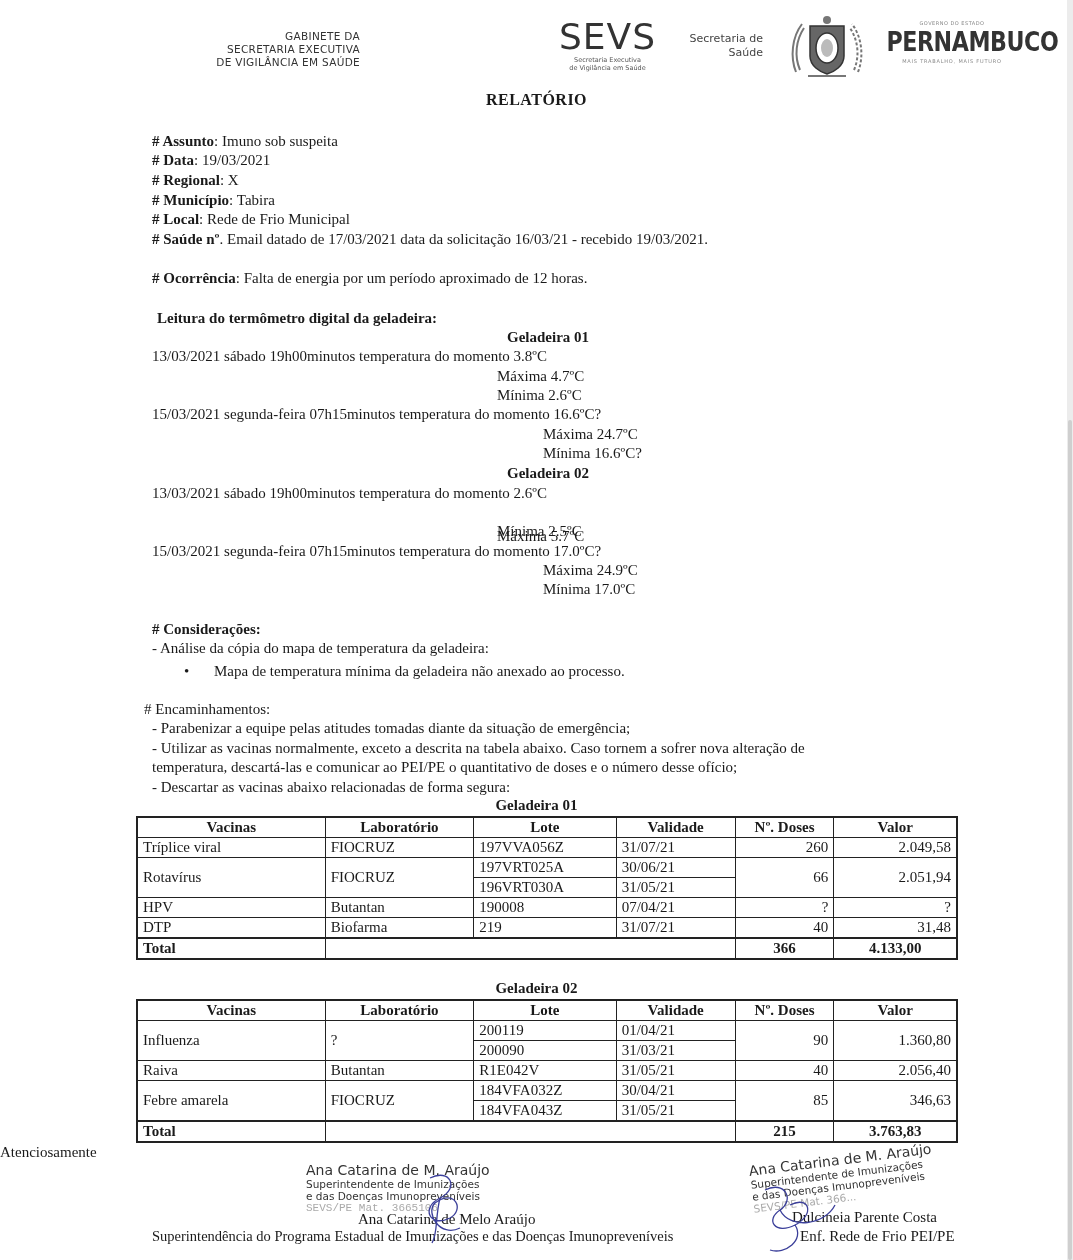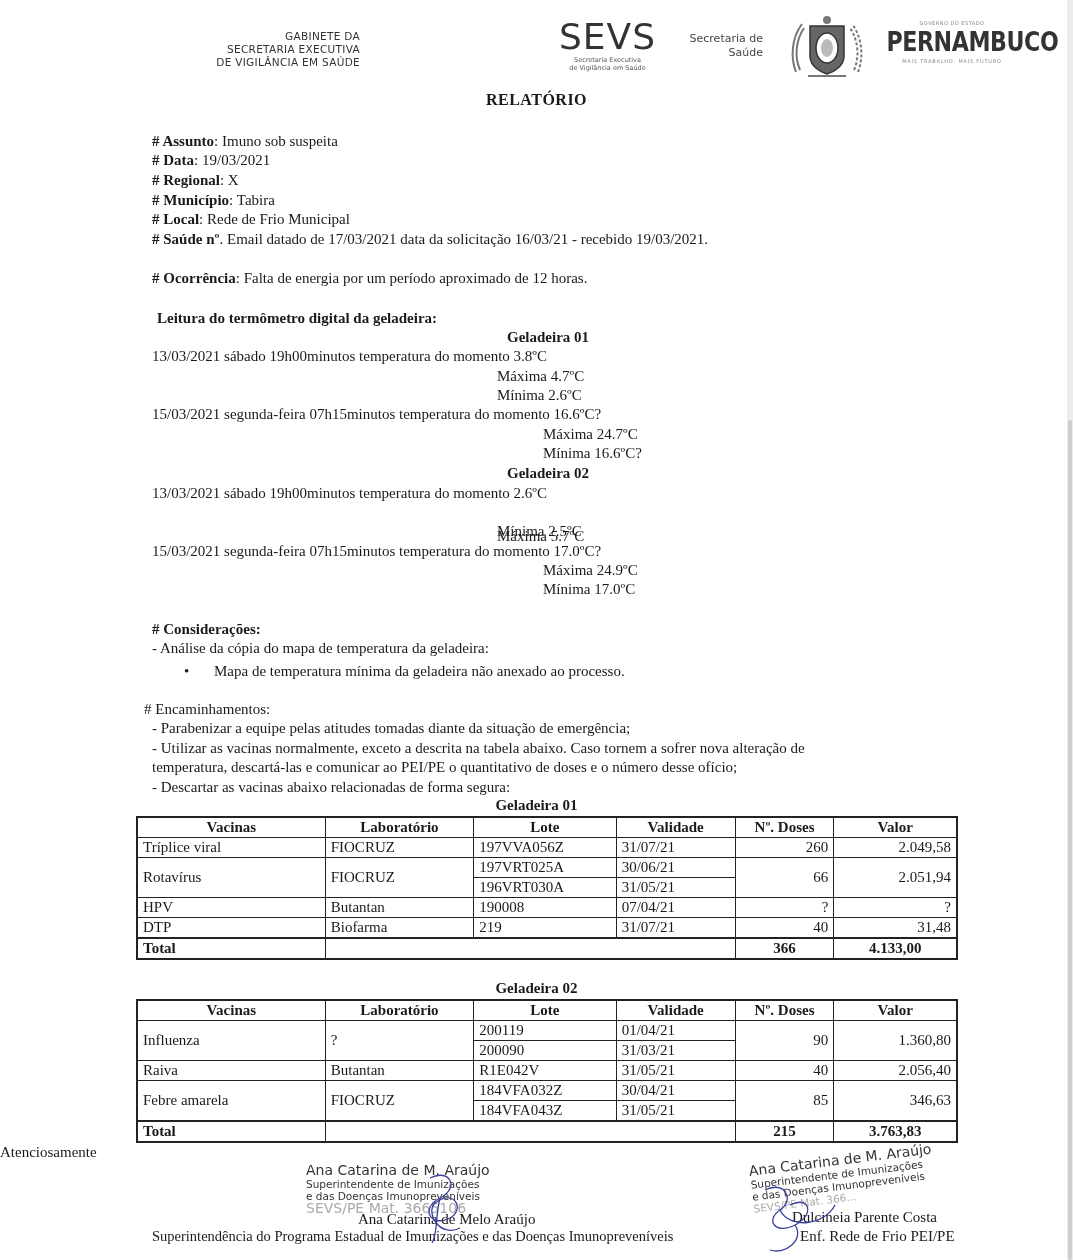--- a/index.html
+++ b/index.html
@@ -243,21 +243,21 @@
   </tr>
 </tbody>
   </table>
 
 <div class="txt" style="left:0;width:1073px;top:1143px;">Atenciosamente</div>
 
 <div class="stamp" style="left:306px;top:1162px;">
   <div class="n">Ana Catarina de M. Araújo</div>
   <div class="r">Superintendente de Imunizações</div>
   <div class="r">e das Doenças Imunopreveníveis</div>
-  <div class="r" style="color:#aaa;font-size:14px;">SEVS/PE  Mat. 3665106</div>
+  <div class="r" style="color:#aaa;font-size:11px;font-family:Liberation Mono, monospace;">SEVS/PE  Mat. 3665106</div>
 </div>
 <div class="txt" style="left:358px;top:1210px;">Ana Catarina de Melo Araújo</div>
 <div class="txt" style="left:152px;top:1227px;font-size:14.5px;">Superintendência do Programa Estadual de Imunizações e das Doenças Imunopreveníveis</div>
 <svg class="sig-scribble" style="left:410px;top:1168px;" width="70" height="80" viewBox="0 0 70 80">
   <path d="M20 10 C40 0 50 20 30 30 C10 40 20 60 40 50 C55 42 45 20 25 35 C15 45 30 70 50 60 M30 30 C25 50 28 65 22 75" stroke="#3b3f9a" stroke-width="1.3" fill="none"></path>
 </svg>
 
 <div class="stamp" style="left:748px;top:1163px;transform:rotate(-7deg);transform-origin:left top;">
   <div class="n">Ana Catarina de M. Araújo</div>
   <div class="r">Superintendente de Imunizações</div>

